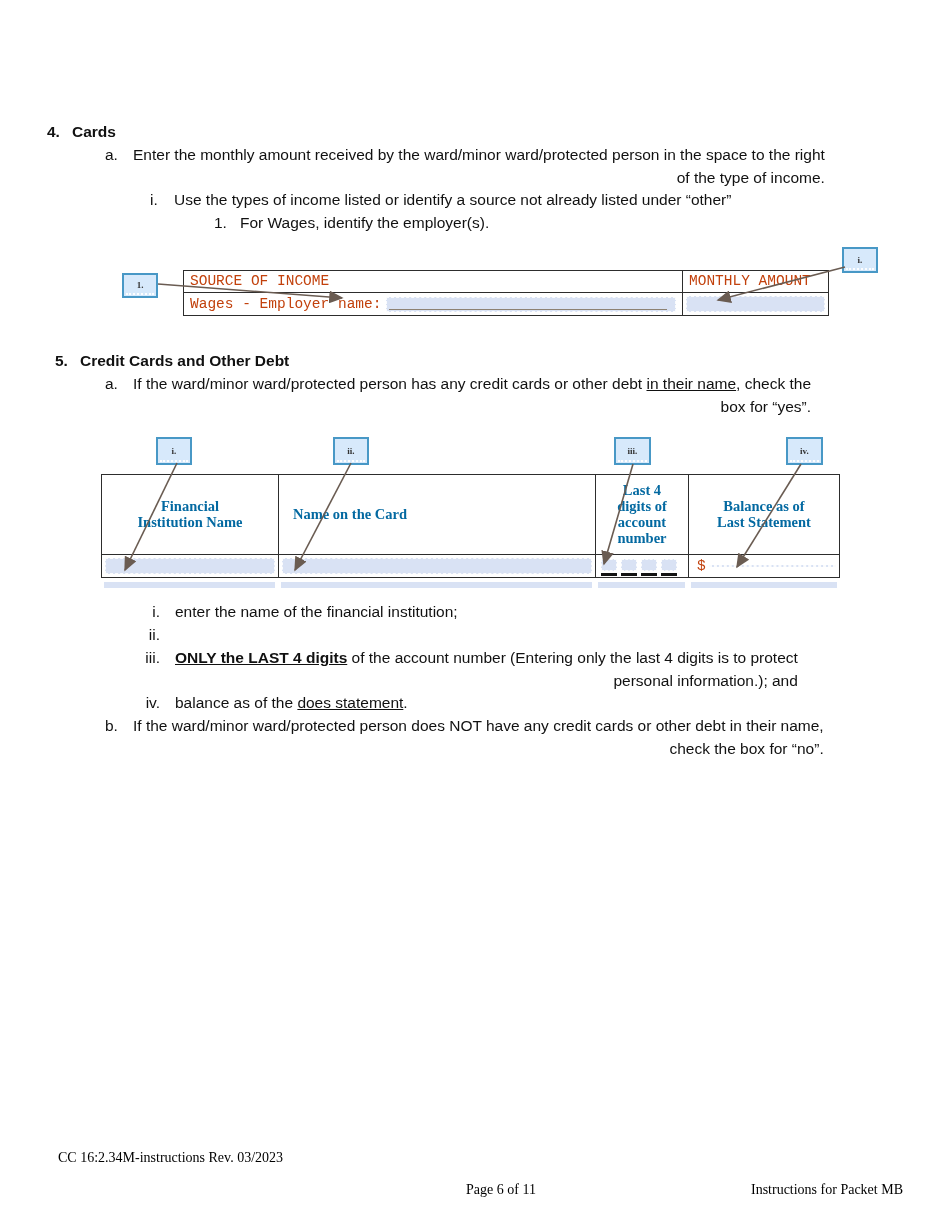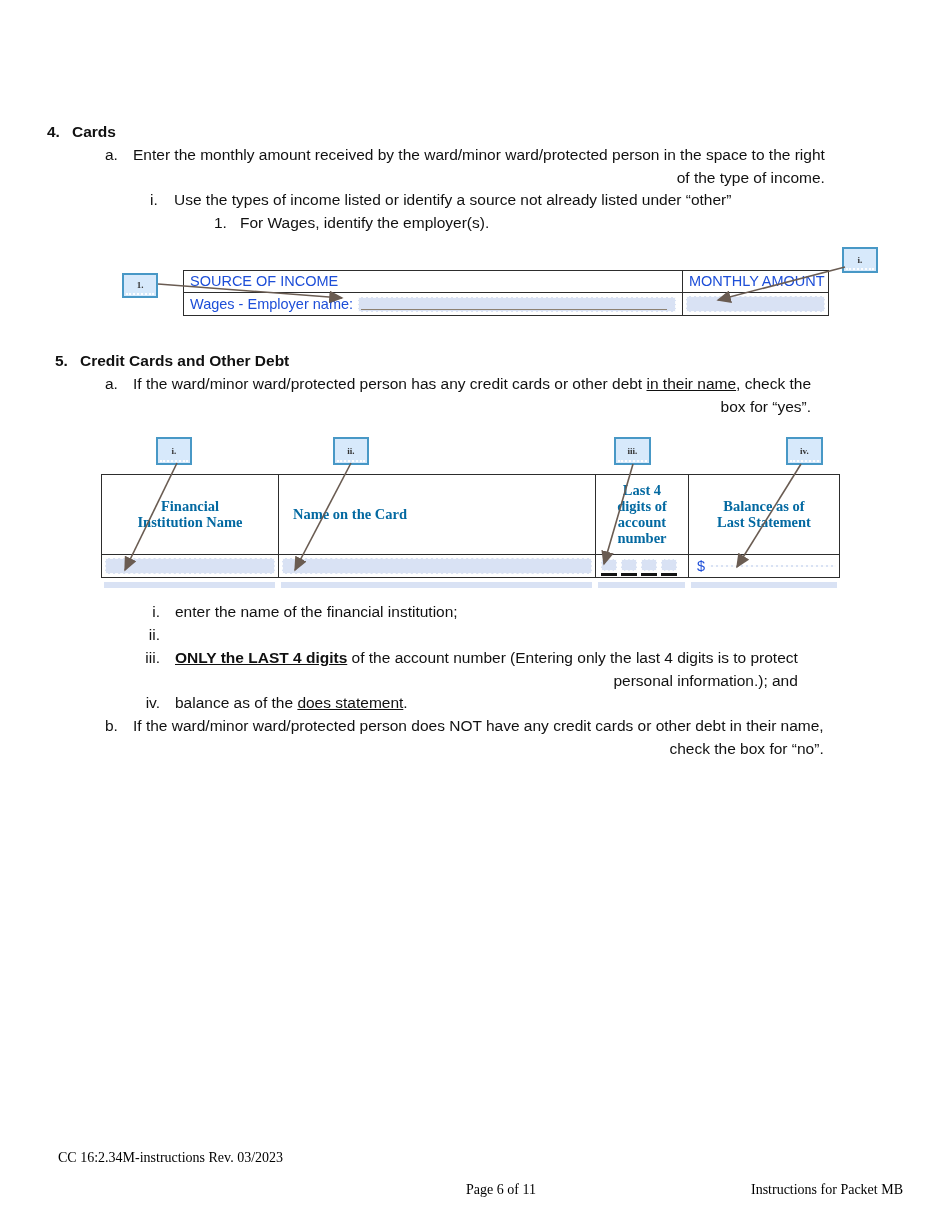--- a/index.html
+++ b/index.html
@@ -22,21 +22,21 @@
     font-family:"Liberation Serif",serif;font-size:9px;font-weight:bold;color:#333;
     z-index:4;
   }
   .callout::after{
     content:"";position:absolute;left:2px;right:2px;bottom:1px;
     border-bottom:2px dotted rgba(255,255,255,0.95);
   }
 
   
   .tbl{position:absolute;border:1.5px solid #2d2d2d;box-sizing:border-box;background:#fff;z-index:1;}
-  .cell-serif{font-family:Liberation Sans, sans-serif;font-size:14.5px;color:#1d4ed8;}
+  .cell-serif{font-family:Liberation Mono, monospace;font-size:14.5px;color:#c2410c;}
   .blank{
     background:#d9e2f4;border:1px dashed rgba(255,255,255,0.9);box-sizing:border-box;position:relative;
   }
 
   
   .t1-head{display:flex;height:22px;border-bottom:1.5px solid #2d2d2d;box-sizing:border-box;}
   .t1-body{display:flex;height:21px;}
   .t1-c1{flex:0 0 499px;border-right:1.5px solid #2d2d2d;box-sizing:border-box;padding-left:6px;display:flex;align-items:center;}
   .t1-c2{flex:1;padding-left:6px;display:flex;align-items:center;}
   .t1-c1b{flex:0 0 499px;border-right:1.5px solid #2d2d2d;box-sizing:border-box;padding-left:6px;display:flex;align-items:center;}

